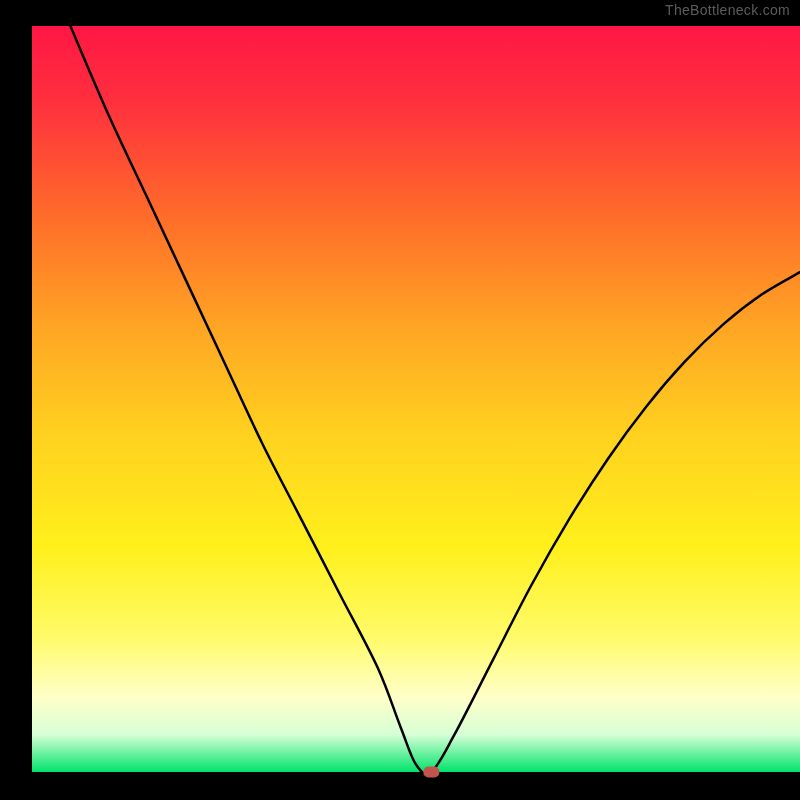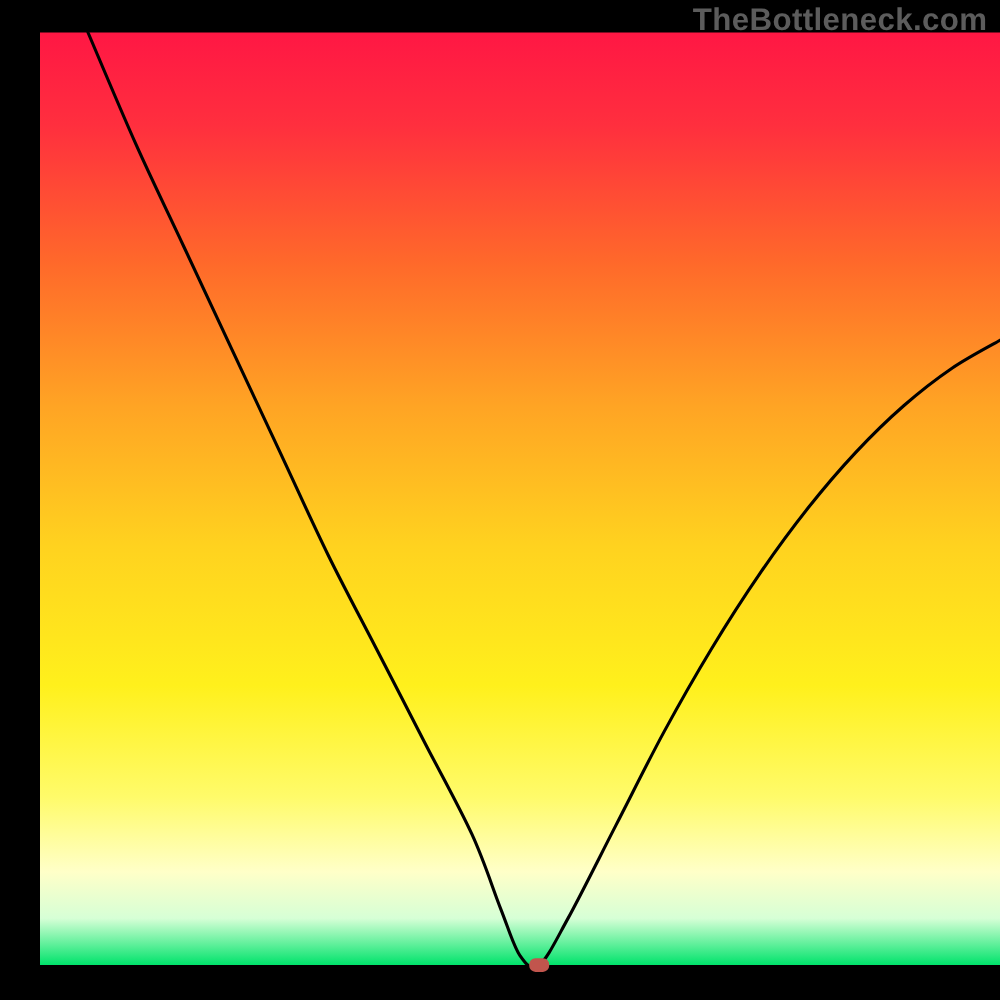--- a/index.html
+++ b/index.html
@@ -15,22 +15,22 @@
     position: relative;
     width: 800px;
     height: 800px;
     background: #000;
   }
   .watermark {
     position: absolute;
     top: 2px;
     right: 10px;
     color: #5c5c5c;
-    font-size: 25px;
-    font-weight: 700;
+    font-size: 14px;
+    font-weight: 400;
     letter-spacing: 0.3px;
     z-index: 10;
   }
   svg {
     display: block;
   }
 </style>
 </head>
 <body>
 

